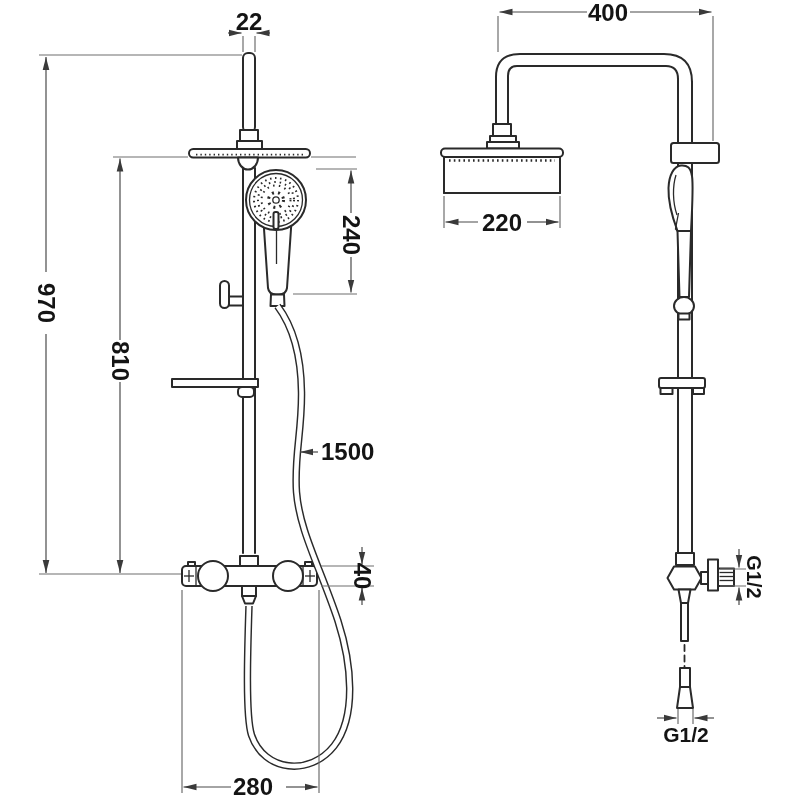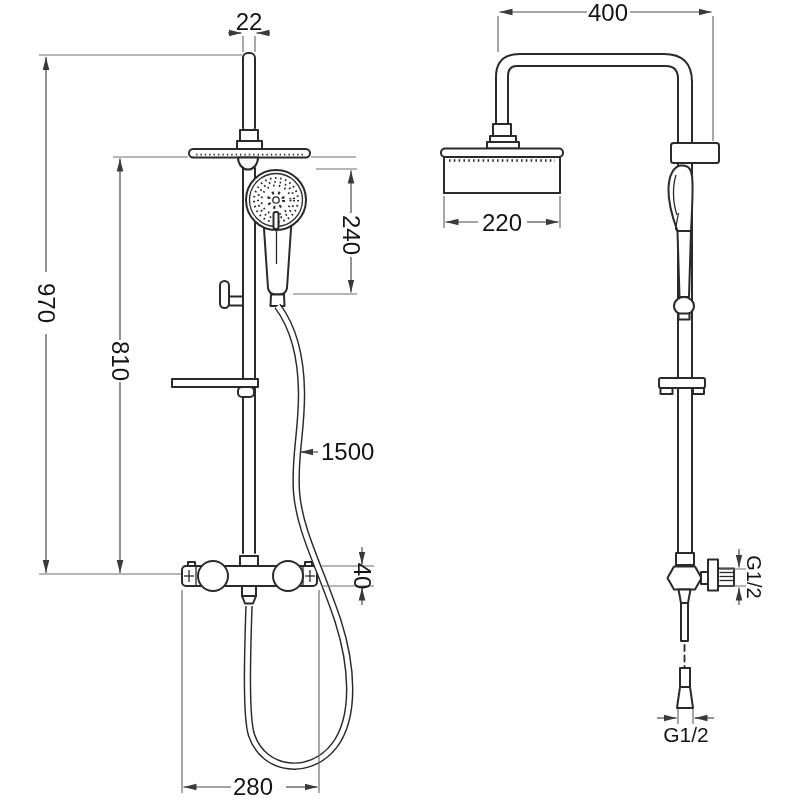--- a/index.html
+++ b/index.html
@@ -1,16 +1,16 @@
 <!DOCTYPE html>
 <html><head>
 <meta charset="utf-8">
 <style>
   html,body{margin:0;padding:0;background:#ffffff;}
-  .wrap{width:800px;height:800px;background:#fff;position:relative;overflow:hidden;}
+  .wrap{width:800px;height:800px;background:#fff;position:relative;overflow:hidden;font-weight:bold;}
   svg{display:block;}
   .o  {fill:none;stroke:#2a2a2a;stroke-width:2;stroke-linecap:round;stroke-linejoin:round;}
   .of {fill:#ffffff;stroke:#2a2a2a;stroke-width:2;stroke-linejoin:round;}
   .thin{fill:none;stroke:#2a2a2a;stroke-width:1.3;}
   .dots{fill:none;stroke:#2a2a2a;stroke-width:2;stroke-dasharray:1.6 3.4;}
   .hose-out{fill:none;stroke:#2a2a2a;stroke-width:7.5;}
   .hose-in {fill:none;stroke:#ffffff;stroke-width:4.6;}
   .dim {fill:none;stroke:#6f6f6f;stroke-width:1.2;}
   .darr{fill:none;stroke:#4a4a4a;stroke-width:1.2;}
   text{font-family:"Liberation Sans",sans-serif;fill:#141414;}

